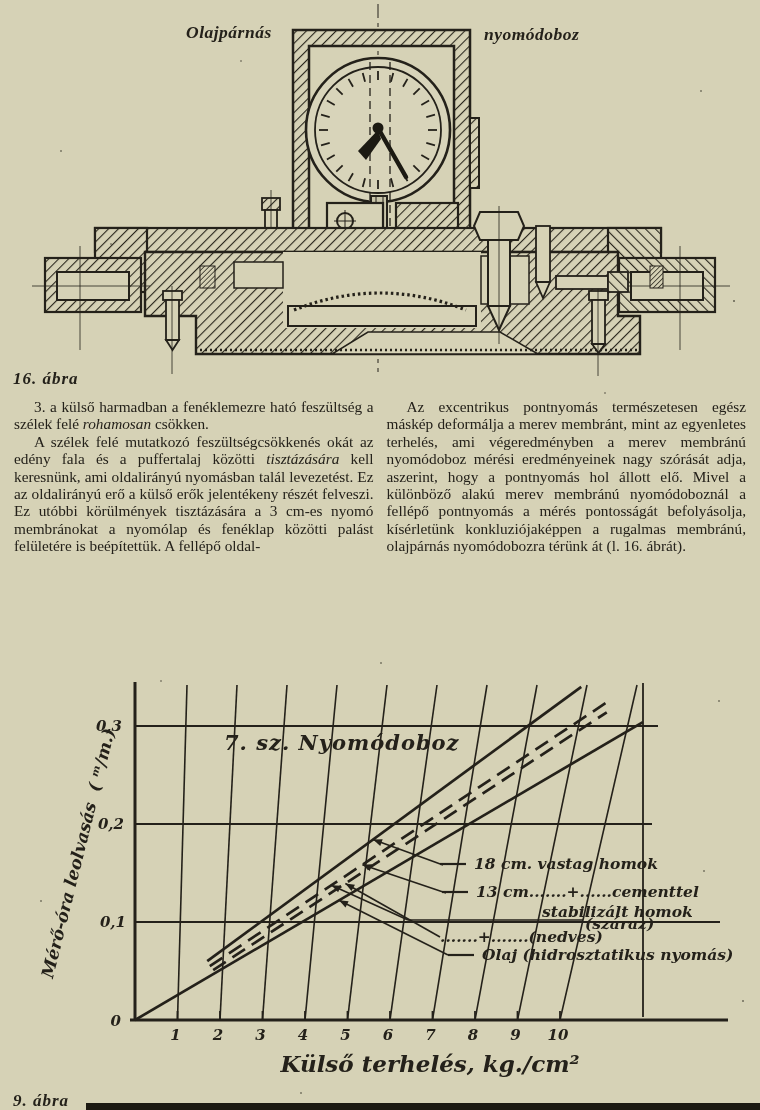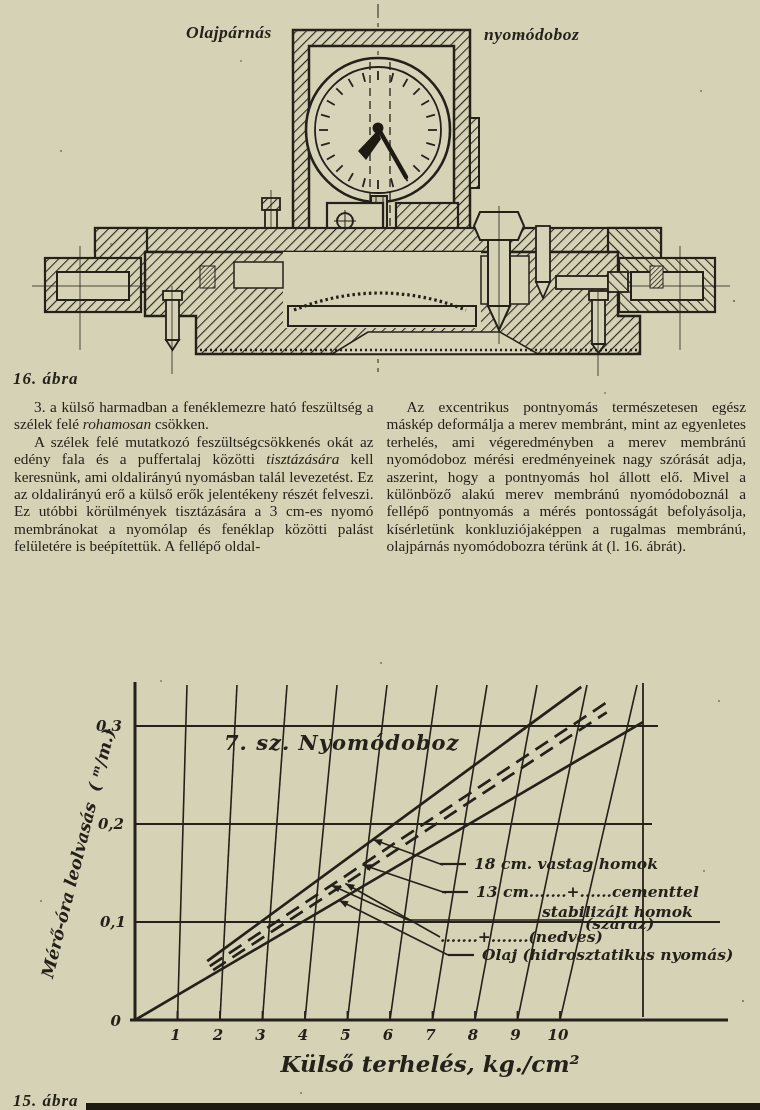--- a/index.html
+++ b/index.html
@@ -258,18 +258,18 @@
       <line x1="408" y1="252" x2="331.35" y2="217.34135593220336" stroke="#24211a" stroke-width="1.6"></line>
       <polygon points="331.35,217.34135593220336 340.99265092813465,217.8602808575489 338.10860569450386,224.2385473219083" fill="#24211a"></polygon>
     </svg>
 
   <div id="chart-title" class="abs hw" style="left:224px;top:730px;">7. sz.  Nyomódoboz</div>
 
   <div id="chart-ylabel" class="abs hw" style="left:-77px;top:843px;width:310px;"><span>Mérő-óra leolvasás</span>&nbsp;&nbsp;<span>( ᵐ/m.)</span></div>
 
   <div id="chart-xlabel" class="abs hw" style="left:275px;top:1050px;width:310px;text-align:center;">Külső terhelés,  kg./cm²</div>
 
-  <div class="abs caption" style="left:13px;top:1091px;">15. ábra</div>
+  <div class="abs caption" style="left:13px;top:1091px;">9. ábra</div>
 
   <div id="bottom-bar" class="abs" style="left:86px;top:1103px;right:0;height:7px;"></div>
 
   <div class="noise abs" style="left:0;top:0;"></div>
 </div>
 
 </body></html>

